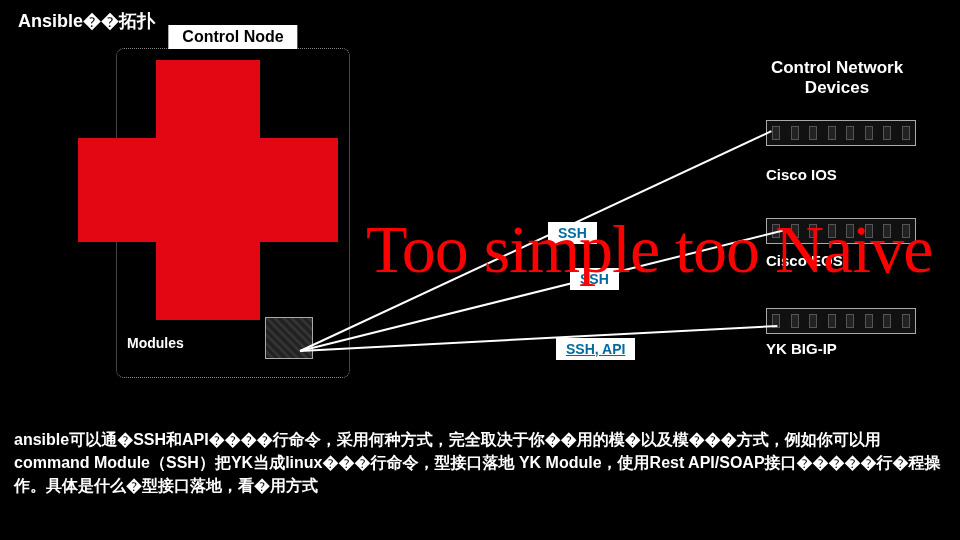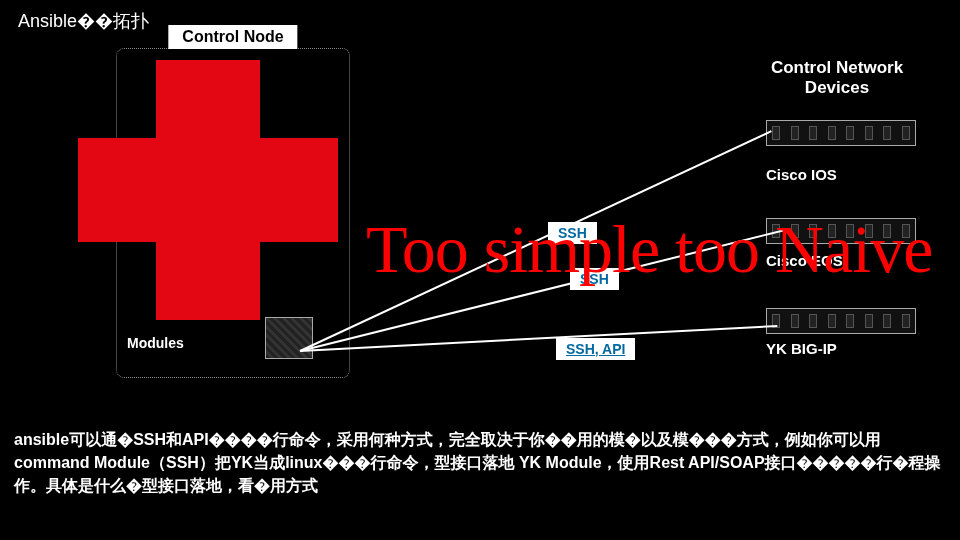--- a/index.html
+++ b/index.html
@@ -8,21 +8,21 @@
       background: #000;
       font-family: Arial, "Microsoft YaHei", sans-serif;
       position: relative;
       overflow: hidden;
     }
     .title {
       position: absolute;
       top: 8px; left: 18px;
       color: #fff;
       font-size: 18px;
-      font-weight: normal;
+      font-weight: bold;
     }
     .control-node-box {
       position: absolute;
       top: 48px; left: 116px;
       width: 234px; height: 330px;
       border: 1.5px dotted #888;
       border-radius: 8px;
       background: #000;
     }
     .control-node-label {

